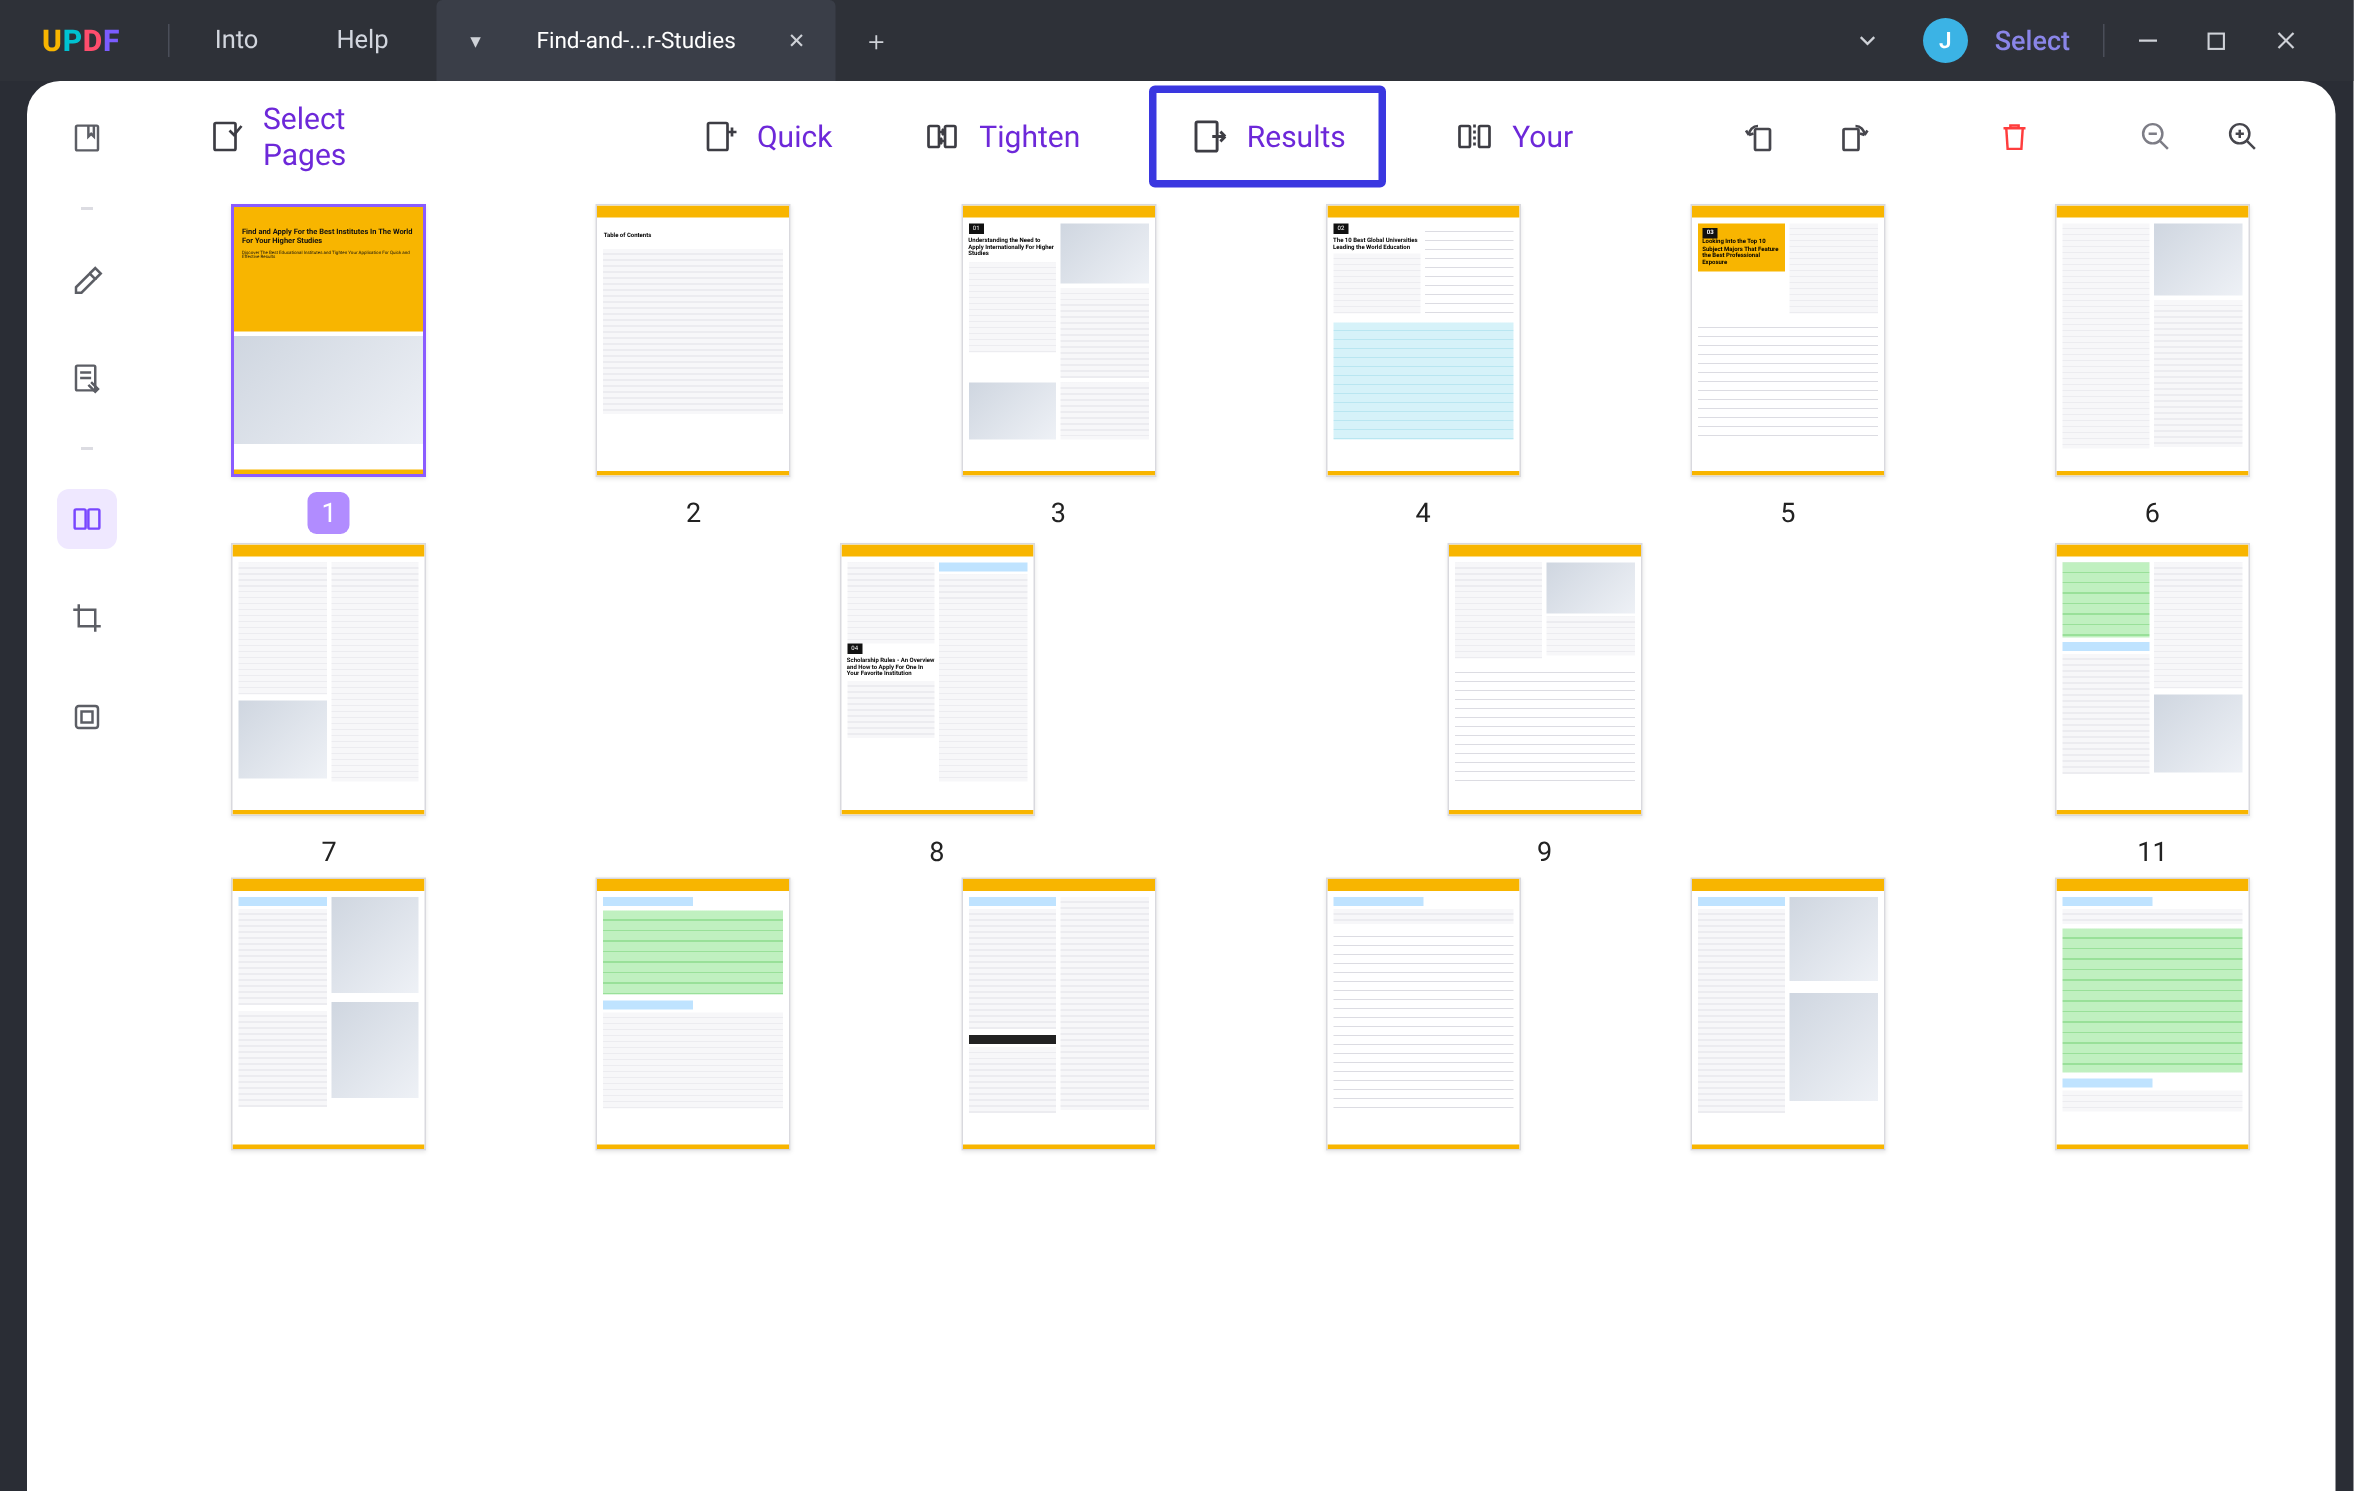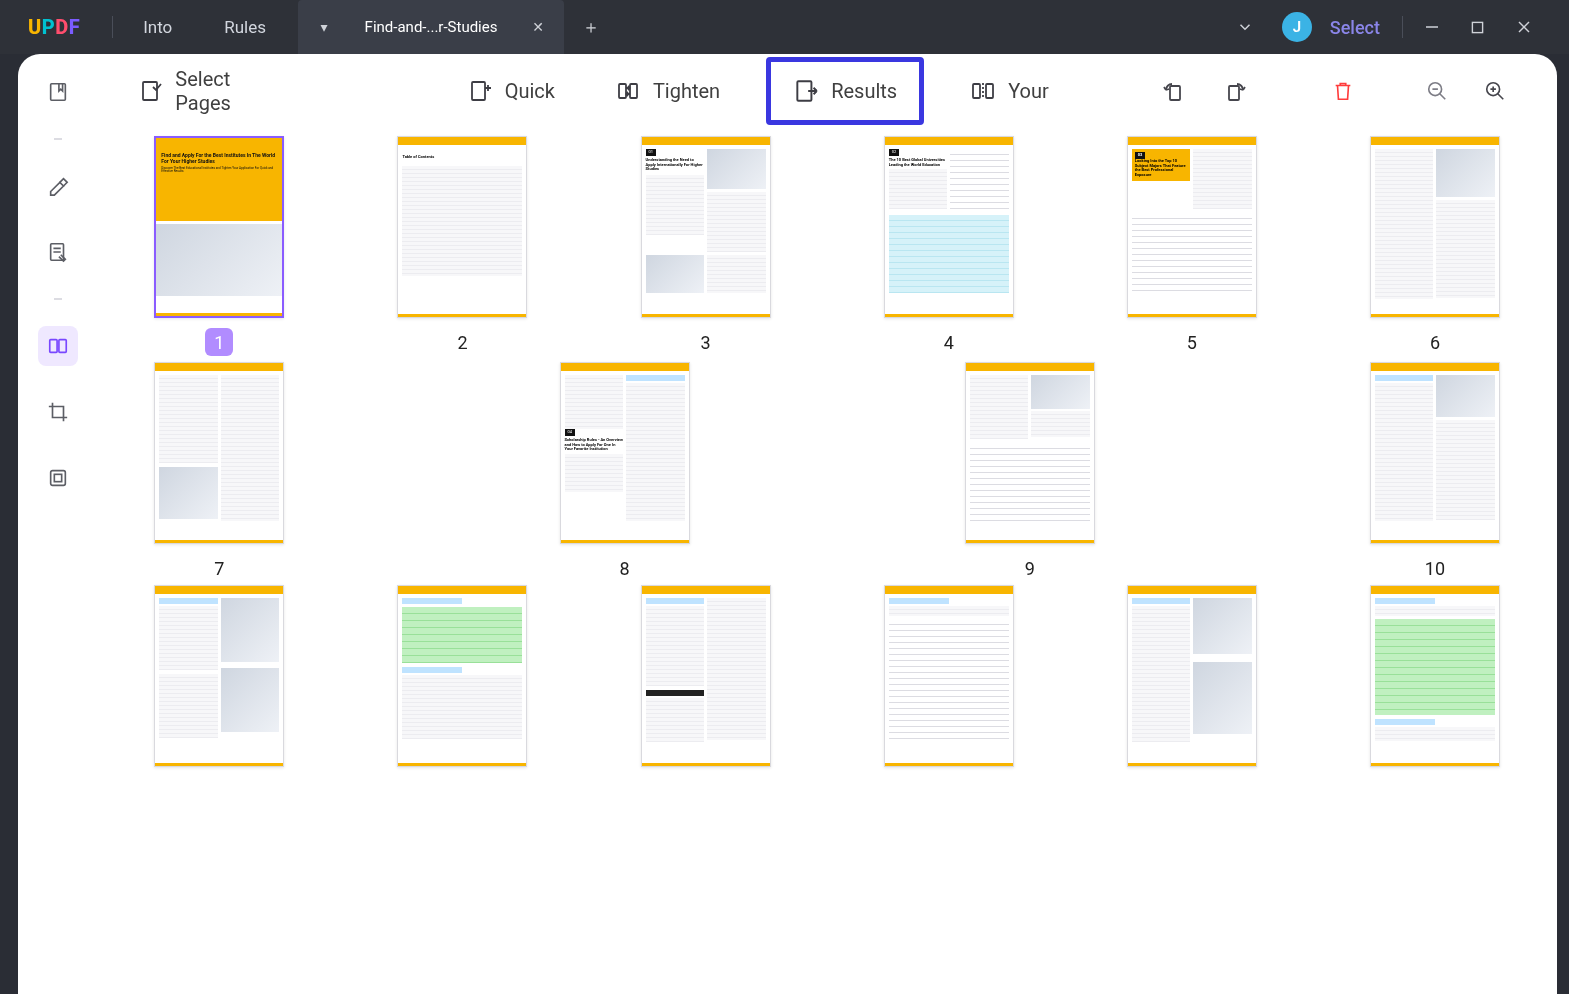--- a/index.html
+++ b/index.html
@@ -130,21 +130,21 @@
 
 .htoolbar {
   height: 74px;
   display:flex;
   align-items:center;
   gap: 32px;
   padding: 0 28px;
 }
 .hbtn {
   display:flex;align-items:center;gap:12px;
-  font-size:20px;color:#404040;
+  font-size:20px;color:#6d28d9;
   padding: 8px 14px;
   border-radius:6px;
 }
 .hbtn .icn { width:26px;height:26px; display:flex;align-items:center;justify-content:center;}
 .hbtn.highlight {
   border:5px solid #3a37e0;
   padding:16px 22px;
   border-radius:4px;
 }
 .hgap { flex:1; }
@@ -201,21 +201,21 @@
 </style>
 </head>
 <body>
 
 <div class="titlebar">
   <div class="logo">
     <span class="u">U</span><span class="p">P</span><span class="d">D</span><span class="f">F</span>
   </div>
   <div class="tb-divider"></div>
   <div class="menu-item">Into</div>
-  <div class="menu-item">Rules</div>
+  <div class="menu-item">Help</div>
 
   <div class="tab">
     <div class="tab-dd">▾</div>
     <div class="tab-title">Find-and-...r-Studies</div>
     <div class="tab-close">✕</div>
   </div>
   <div class="new-tab">＋</div>
 
   <div class="spacer"></div>
 
@@ -555,40 +555,41 @@
                 <div class="txt-ph" style="height:26px;margin-top:2px"></div>
               </div>
             </div>
             <div class="table-ph" style="height:78px;margin-top:4px"></div>
           </div>
               <div class="bot-bar"></div>
             </div>
           <div class="plabel">9</div>
         </div>
 
+
         <div class="thumb-cell">
           <div class="thumb">
               <div class="top-bar"></div>
               <div class="thumb-body">
             <div class="half-row">
               <div>
-                <div class="blue-strip"></div>
-                <div class="txt-ph" style="height:138px;margin-top:2px"></div>
-              </div>
-              <div>
-                <div class="img-ph" style="height:42px"></div>
-                <div class="txt-ph" style="height:100px;margin-top:3px"></div>
-              </div>
-            </div>
-          </div>
-              <div class="bot-bar"></div>
-            </div>
-          <div class="plabel">10</div>
-        </div>
-
+                <div class="table-green" style="height:50px"></div>
+                <div class="blue-strip" style="margin-top:3px"></div>
+                <div class="txt-ph" style="height:80px;margin-top:2px"></div>
+              </div>
+              <div>
+                <div class="txt-ph" style="height:84px"></div>
+                <div class="img-ph" style="height:52px;margin-top:4px"></div>
+              </div>
+            </div>
+          </div>
+              <div class="bot-bar"></div>
+            </div>
+          <div class="plabel">11</div>
+        </div>
 
       </div>
 
       <div class="row">
         <div class="thumb-cell">
           <div class="thumb">
               <div class="top-bar"></div>
               <div class="thumb-body">
             <div class="half-row">
               <div>

